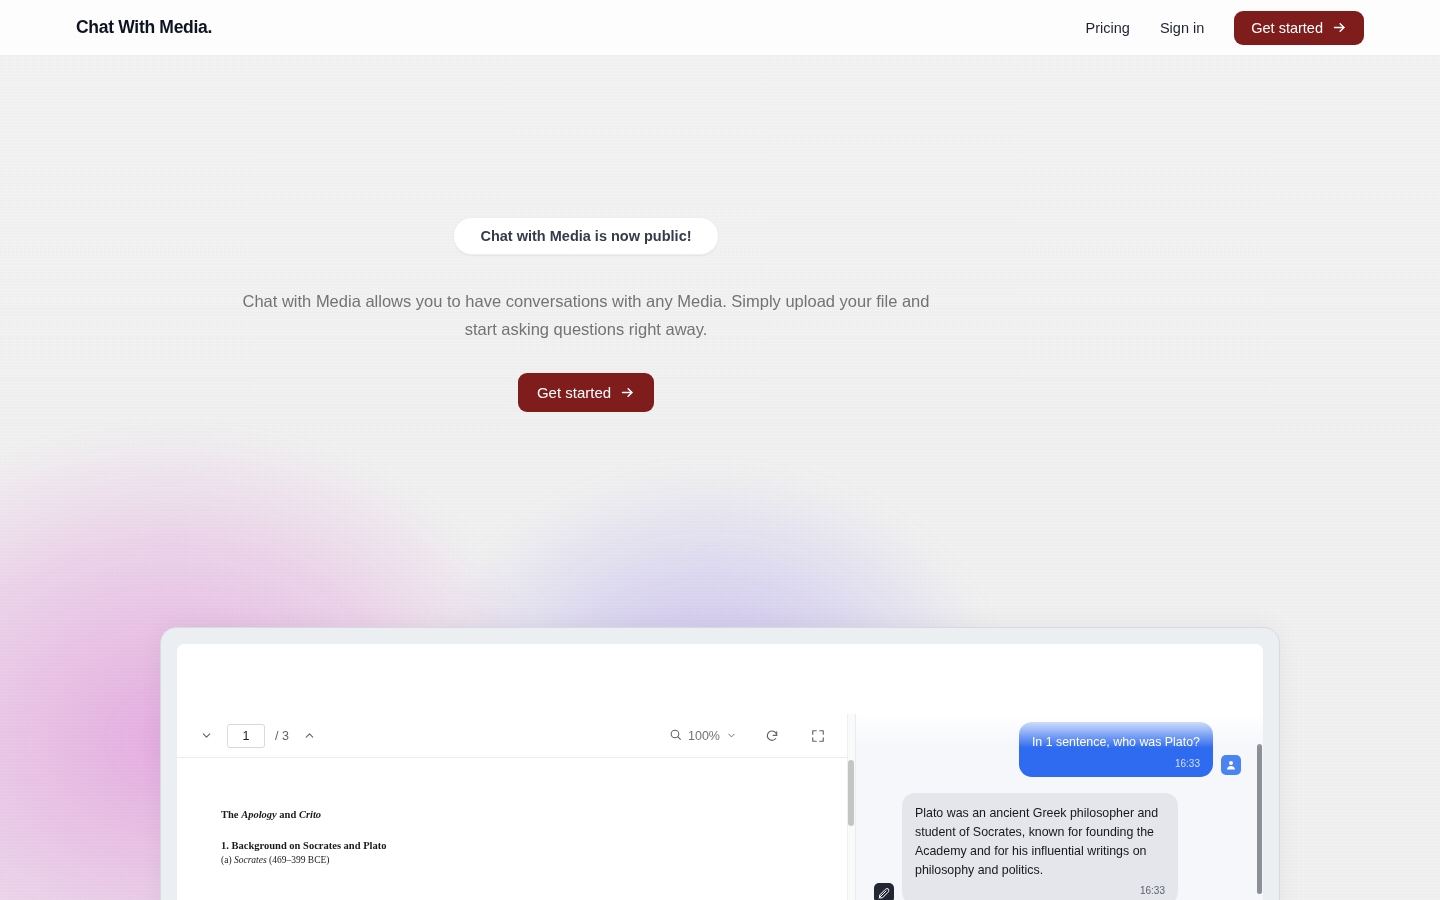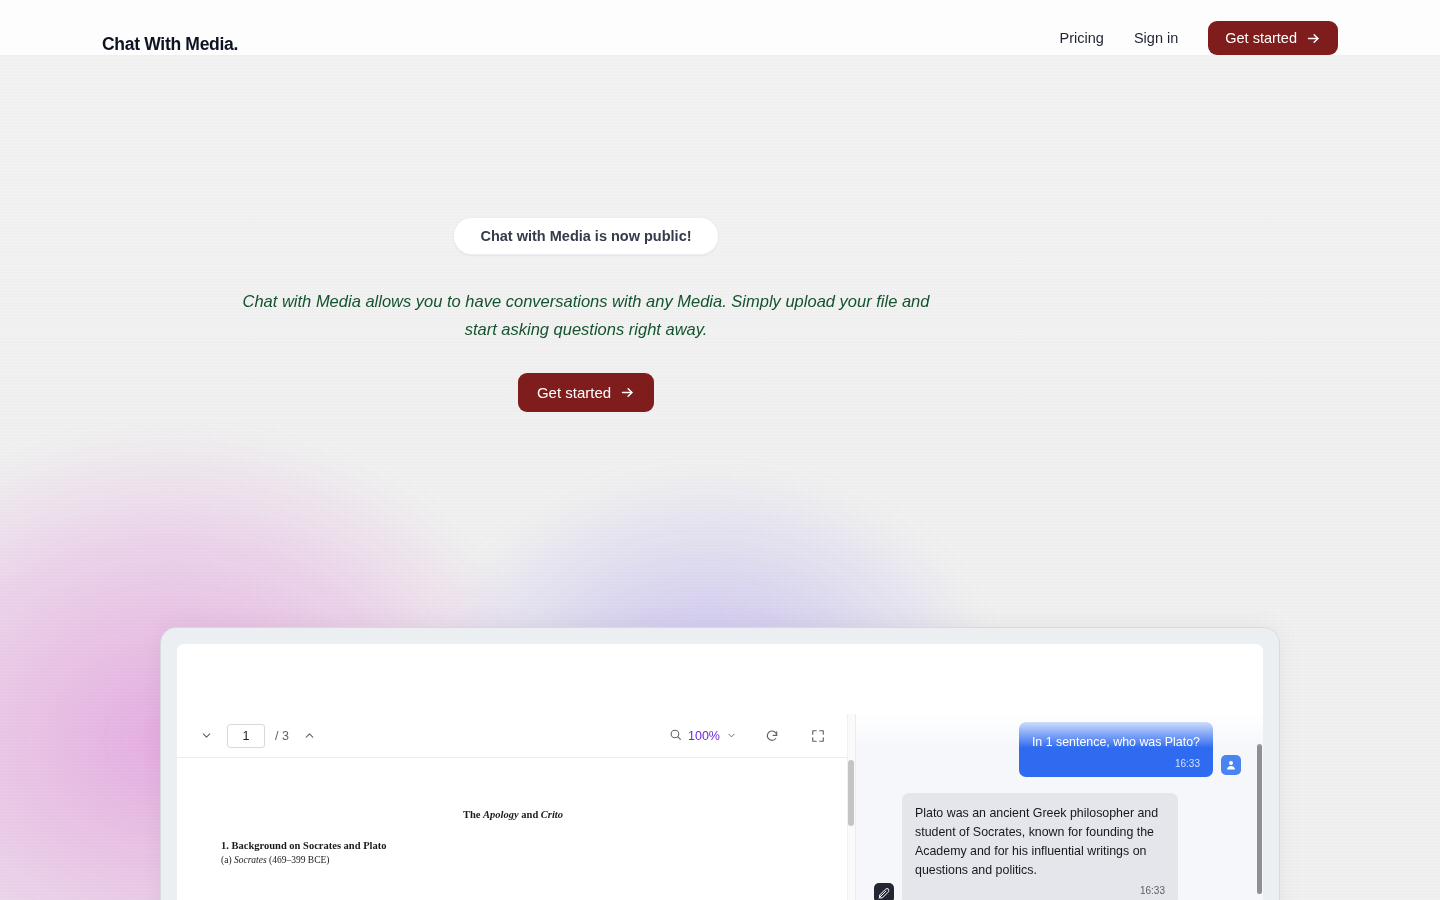--- a/index.html
+++ b/index.html
@@ -34,22 +34,22 @@
       repeating-linear-gradient(90deg, rgba(0,0,0,.020) 0 1px, rgba(255,255,255,.018) 1px 2px);
     background-size:3px 3px, 2px 2px;
     mix-blend-mode:multiply;
   }
 
   
   #site-header{
     position:relative; z-index:5;
     height:56px; width:1440px;
     background:#fdfdfd;
-    display:flex; align-items:flex-end;
-    padding:0 102px;
+    display:flex; align-items:center;
+    padding:0 76px;
     border-bottom:1px solid rgba(17,24,39,.06);
   }
   #brand{ font-size:17.5px; font-weight:700; letter-spacing:-.3px; color:#0d1321; }
   #nav{ margin-left:auto; display:flex; align-items:center; gap:30px; }
   .nav-link{
     font-size:14.5px; color:#1f2430; text-decoration:none; white-space:nowrap;
   }
   .btn-primary{
     display:inline-flex; align-items:center; gap:9px;
     background:#7f1d1d; color:#fff; border:none; border-radius:9px;
@@ -68,21 +68,21 @@
     box-shadow:0 1px 2px rgba(16,24,40,.05);
   }
   #hero-title{
     margin-top:22px;
     font-size:82px; line-height:.89; font-weight:800; letter-spacing:-3.2px;
     color:#080d1c; width:900px; margin-left:auto; margin-right:auto;
   }
   #hero-title .accent{ color:#2f6bf0; }
   #hero-sub{
     margin:32px auto 0; width:700px;
-    font-size:16.5px; line-height:1.72; color:#14532d; font-weight:400;font-style:italic;
+    font-size:16.5px; line-height:1.72; color:#737373; font-weight:400;
   }
   #hero-cta-wrap{ margin-top:29px; }
   #hero-cta{ font-size:15px; padding:11px 19px; border-radius:9px; }
 
   
   #app-frame{
     position:absolute; z-index:4; left:160px; top:627px;
     width:1120px; height:420px;
     background:#eceff2; border:1px solid #d7dbe1;
     border-radius:16px 16px 0 0;
@@ -108,48 +108,48 @@
     width:22px; height:22px; display:inline-flex; align-items:center; justify-content:center;
     background:none; border:none; cursor:pointer; color:#5f6368;
   }
   #page-input{
     width:38px; height:24px; border:1px solid #d9d9d9; border-radius:3px;
     text-align:center; font-family:inherit; font-size:12.5px; color:#202124; background:#fff;
   }
   #page-total{ font-size:12.5px; color:#5f6368; }
   .tb-right{ margin-left:auto; display:flex; align-items:center; gap:24px; padding-right:14px; }
   #zoom-control{ display:flex; align-items:center; gap:6px; cursor:pointer; }
-  #zoom-value{ font-size:12.5px; color:#6d28d9; }
+  #zoom-value{ font-size:12.5px; color:#737373; }
   #pdf-scrollbar{
     position:absolute; right:0; top:70px; bottom:0; width:8px; background:#fafafa;
     border-left:1px solid #f0f0f0;
   }
   #pdf-scroll-thumb{ position:absolute; right:1px; top:46px; width:6px; height:66px; background:#c4c4c4; border-radius:3px; }
   #pdf-page{
     font-family:"Liberation Serif", serif; color:#1a1a1a;
     padding:30px 50px 0 44px; font-size:9.5px; line-height:1.42;
   }
   #pdf-page .course{ margin-bottom:2px; }
-  #pdf-doc-title{ text-align:center; font-weight:700; font-size:10.5px; margin:20px 0 16px; }
+  #pdf-doc-title{ font-weight:700; font-size:10.5px; margin:20px 0 16px; }
   #pdf-doc-title i{ font-style:italic; }
   #pdf-h1{ font-weight:700; font-size:10.5px; }
   #pdf-sub{ margin-bottom:10px; }
   #pdf-sub i{ font-style:italic; }
 
   
   #chat-pane{
     width:408px; background:#f5f7fb; position:relative; display:flex; flex-direction:column;
     padding:0 22px 0 18px; border-left:1px solid #e9edf3;
   }
   #chat-scroll{ padding-top:78px; display:flex; flex-direction:column; gap:16px; }
   .msg-row{ display:flex; align-items:flex-end; gap:8px; }
   .msg-row.user{ justify-content:flex-end; }
   .msg-row.bot{ justify-content:flex-start; }
   .bubble{
-    max-width:276px; border-radius:7px; padding:11px 13px 6px;
+    max-width:276px; border-radius:13px; padding:11px 13px 6px;
     font-size:12.4px; line-height:1.52; position:relative;
   }
   .bubble.user{ background:#2f6bf0; color:#fff; }
   .bubble.bot{ background:#e4e6eb; color:#16181c; }
   .msg-time{ display:block; text-align:right; font-size:10px; margin-top:4px; opacity:.78; }
   .bubble.bot .msg-time{ color:#5b6069; opacity:1; }
   .avatar{
     width:20px; height:20px; border-radius:5px; flex:0 0 20px;
     display:flex; align-items:center; justify-content:center; margin-bottom:2px;
   }
@@ -294,21 +294,21 @@
         </div>
 
         <div class="msg-row bot">
           <div class="avatar bot">
             <svg width="12" height="12" viewBox="0 0 24 24" fill="none" stroke="#fff" stroke-width="2" stroke-linecap="round" stroke-linejoin="round">
                 <path d="M20.2 3.8c1.8 1.8 1.8 4.8 0 6.6L9 21.6 3 22l.4-6L14.6 4.8c1.8-1.8 4.8-1.8 5.6-1z"></path>
                 <line x1="16" y1="8" x2="2" y2="22"></line>
               </svg>
           </div>
           <div class="bubble bot">
-            <span>Plato was an ancient Greek philosopher and student of Socrates, known for founding the Academy and for his influential writings on questions and politics.</span>
+            <span>Plato was an ancient Greek philosopher and student of Socrates, known for founding the Academy and for his influential writings on philosophy and politics.</span>
             <span class="msg-time">16:33</span>
           </div>
         </div>
 
       </div>
       <div id="chat-fade"></div>
       <div id="chat-scrollbar">
         <div id="chat-scroll-thumb"></div>
       </div>
     </div>

